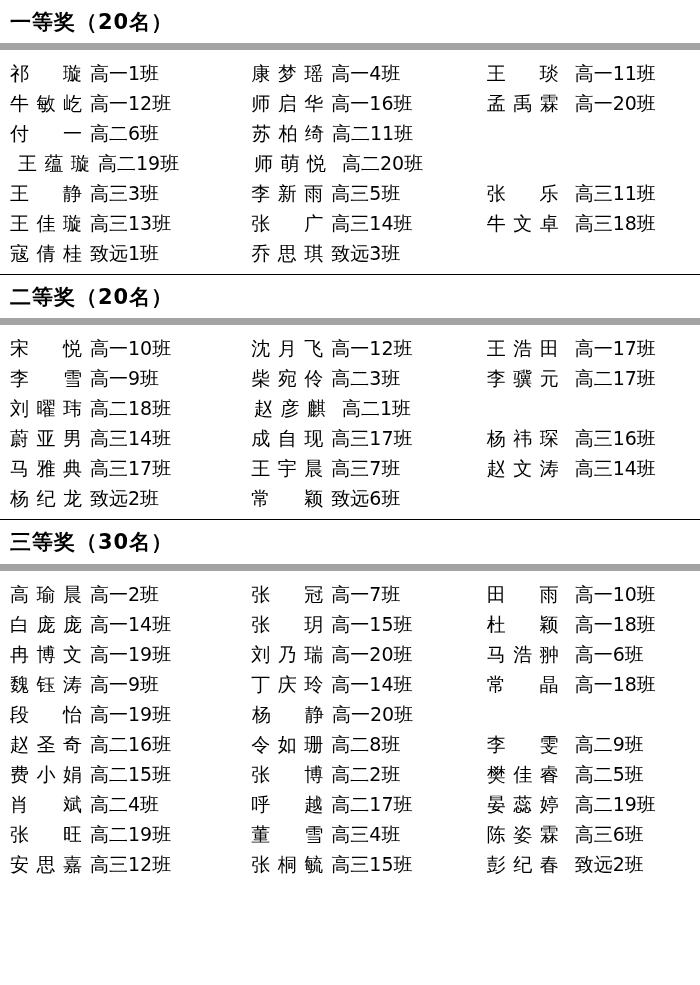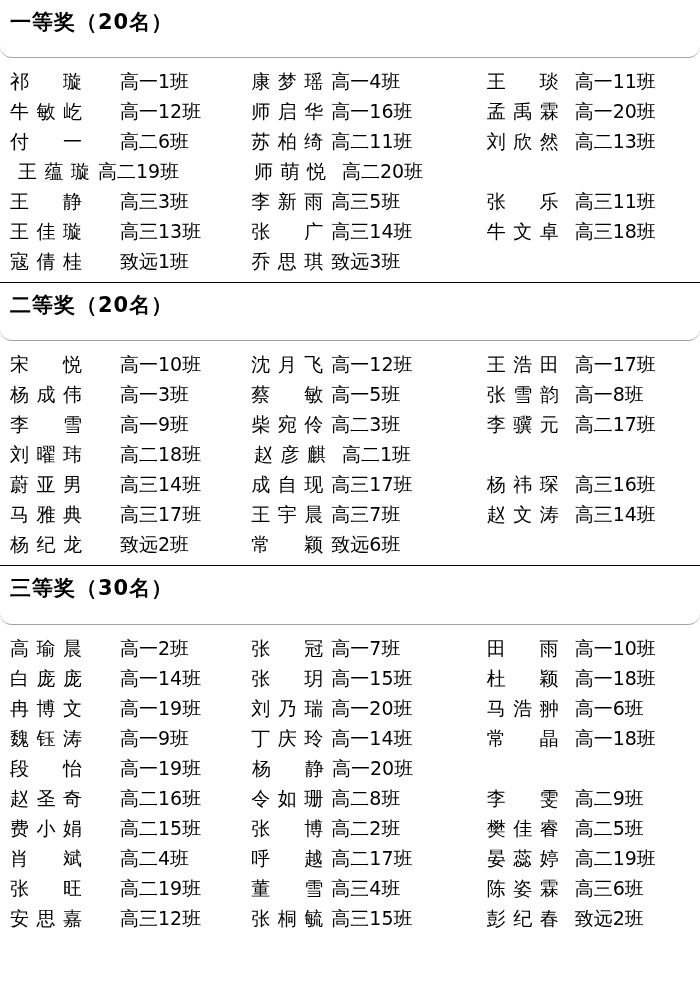--- a/index.html
+++ b/index.html
@@ -21,42 +21,41 @@
     padding: 0;
     position: relative;
   }
   .section {
     width: 100%;
   }
   .section-header {
     font-size: 21px;
     font-weight: bold;
     letter-spacing: 1px;
-    padding: 10px 8px 22px 10px;
-    border-bottom: 1px solid #a3a3a3;
+    padding: 10px 8px 8px 10px;
+    border-bottom: 7px solid #a3a3a3;
     line-height: 1.2;
-    border-radius: 12px;
   }
   .section-body {
     padding: 8px 6px 6px 8px;
   }
   .row {
     display: flex;
     width: 100%;
     box-sizing: border-box;
   }
   .cell {
     display: flex;
     align-items: baseline;
     box-sizing: border-box;
     font-size: 19px;
     line-height: 30px;
     white-space: nowrap;
   }
-  .cell.c0 { width: 234px; padding-left: 2px; gap: 30px; }
+  .cell.c0 { width: 234px; padding-left: 2px; }
   .cell.c1 { width: 234px; padding-left: 10px; align-items: center; }
   .cell.c2 { width: 220px; padding-left: 12px; gap: 8px; }
   .name {
     display: inline-block;
     width: 72px;
     text-align: justify;
     text-align-last: justify;
     letter-spacing: 0px;
   }
   .cls {
@@ -106,24 +105,20 @@
           </div>
           <div class="row">
             <div class="cell c0">
               <span class="name">付  一</span>
               <span class="cls">高二6班</span>
             </div>
             <div class="cell c1">
               <span class="name">苏柏绮</span>
               <span class="cls">高二11班</span>
             </div>
-            <div class="cell c2">
-              <span class="name">刘欣然</span>
-              <span class="cls">高二13班</span>
-            </div>
           </div>
           <div class="row">
             <div class="cell c1">
               <span class="name">王蕴璇</span>
               <span class="cls">高二19班</span>
             </div>
             <div class="cell c2">
               <span class="name">师萌悦</span>
               <span class="cls">高二20班</span>
             </div>
@@ -180,34 +175,20 @@
               <span class="name">宋  悦</span>
               <span class="cls">高一10班</span>
             </div>
             <div class="cell c1">
               <span class="name">沈月飞</span>
               <span class="cls">高一12班</span>
             </div>
             <div class="cell c2">
               <span class="name">王浩田</span>
               <span class="cls">高一17班</span>
-            </div>
-          </div>
-          <div class="row">
-            <div class="cell c0">
-              <span class="name">杨成伟</span>
-              <span class="cls">高一3班</span>
-            </div>
-            <div class="cell c1">
-              <span class="name">蔡  敏</span>
-              <span class="cls">高一5班</span>
-            </div>
-            <div class="cell c2">
-              <span class="name">张雪韵</span>
-              <span class="cls">高一8班</span>
             </div>
           </div>
           <div class="row">
             <div class="cell c0">
               <span class="name">李  雪</span>
               <span class="cls">高一9班</span>
             </div>
             <div class="cell c1">
               <span class="name">柴宛伶</span>
               <span class="cls">高二3班</span>

